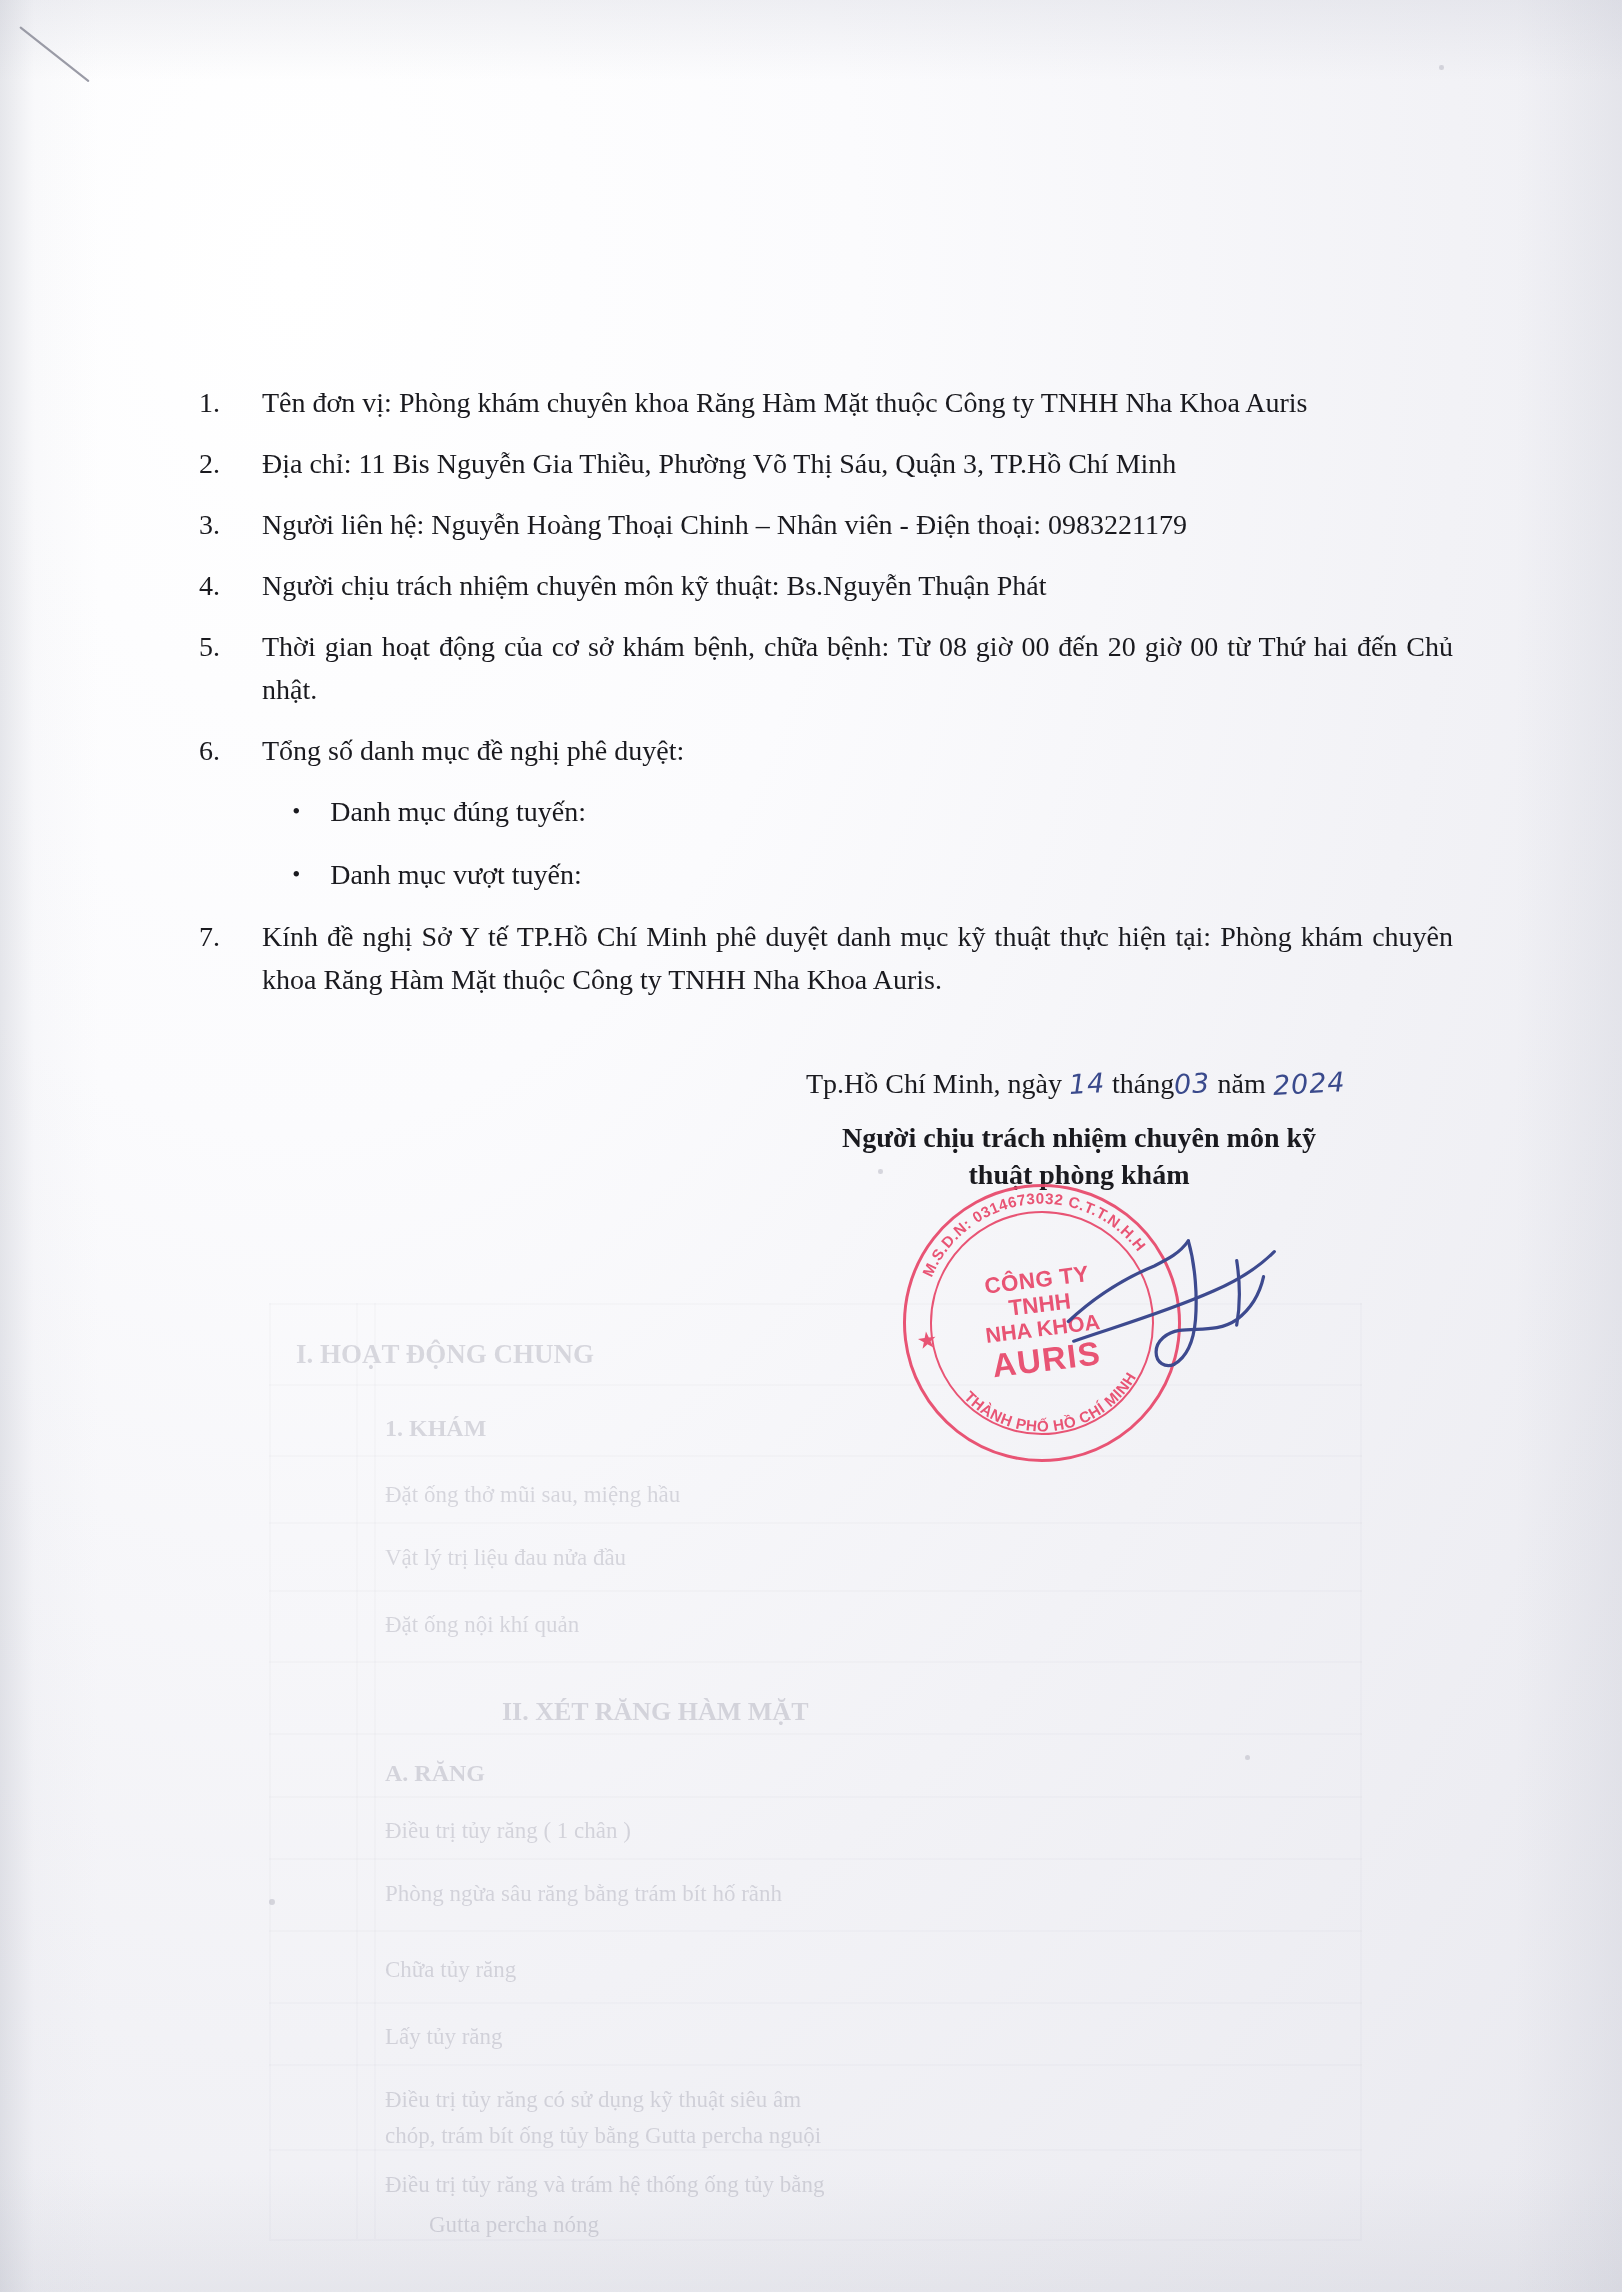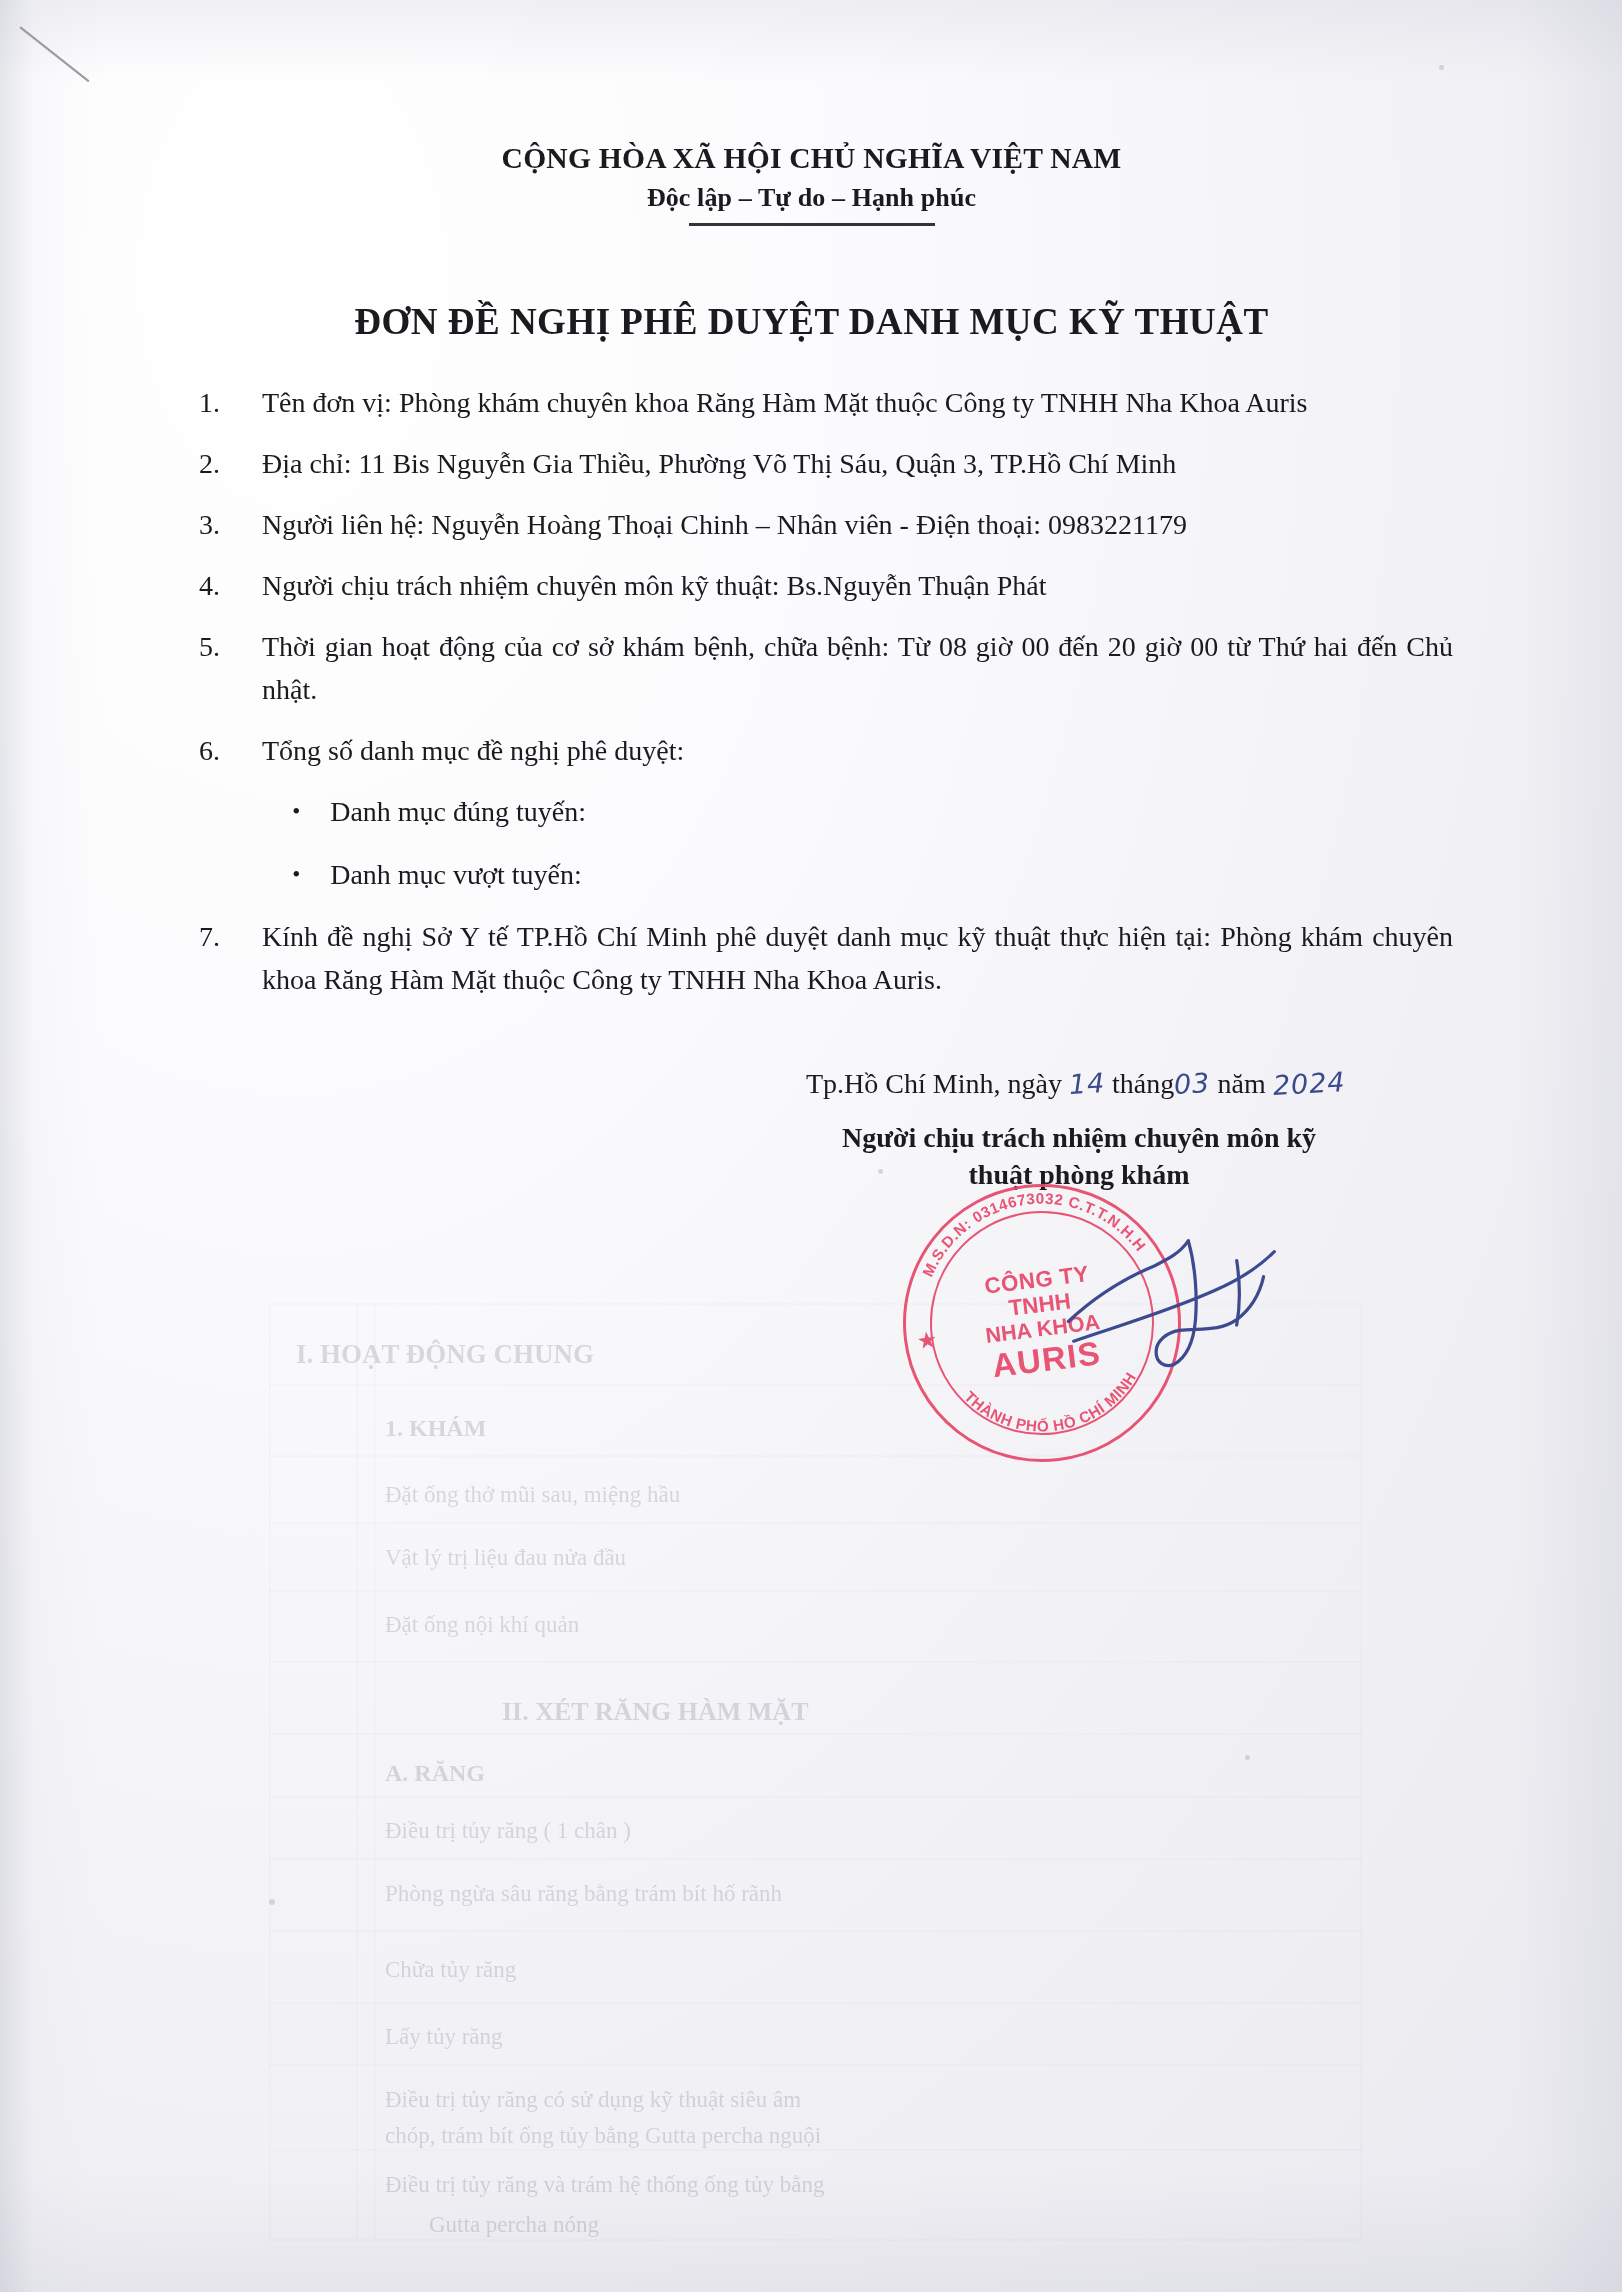--- a/index.html
+++ b/index.html
@@ -125,27 +125,21 @@
     <div class="gl" style="left:269px;top:2002px;width:1093px;height:1.8px;"></div>
     <div class="gl" style="left:269px;top:2064px;width:1093px;height:1.8px;"></div>
     <div class="gl" style="left:269px;top:2149px;width:1093px;height:1.8px;"></div>
     <div class="gl" style="left:269px;top:2239px;width:1093px;height:1.8px;"></div>
     <div class="gl" style="left:269px;top:1303px;width:1.8px;height:936px;"></div>
     <div class="gl" style="left:356px;top:1303px;width:1.8px;height:936px;"></div>
     <div class="gl" style="left:374px;top:1303px;width:1.8px;height:936px;"></div>
     <div class="gl" style="left:1360px;top:1303px;width:1.8px;height:936px;"></div>
   </div>
 
-  <div class="hdr">
-    <div class="l1">CỘNG HÒA XÃ HỘI CHỦ NGHĨA VIỆT NAM</div>
-    <div class="l2">Độc lập – Tự do – Hạnh phúc</div>
-    <div class="rule"></div>
-  </div>
-
-  <div class="doctitle">ĐƠN ĐỀ NGHỊ PHÊ DUYỆT DANH MỤC KỸ THUẬT</div>
+
 
   <div class="body">
 
     <div class="item">
       <div class="num">1.</div>
       <div class="txt">Tên đơn vị: Phòng khám chuyên khoa Răng Hàm Mặt thuộc Công ty TNHH Nha Khoa Auris</div>
     </div>
 
     <div class="item">
       <div class="num">2.</div>

